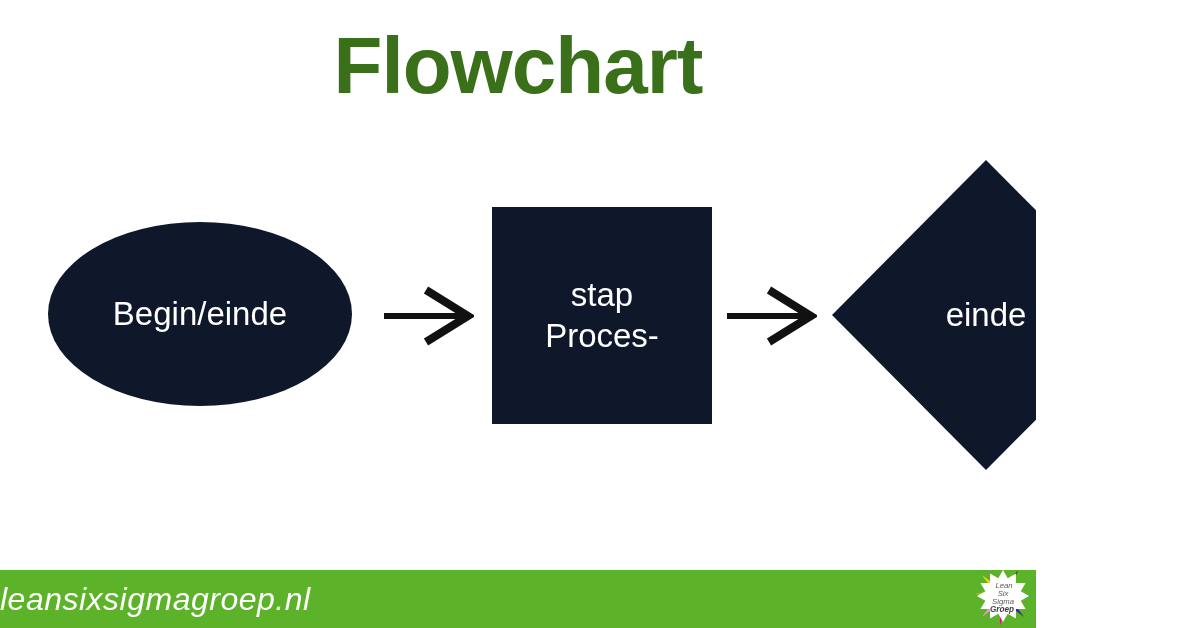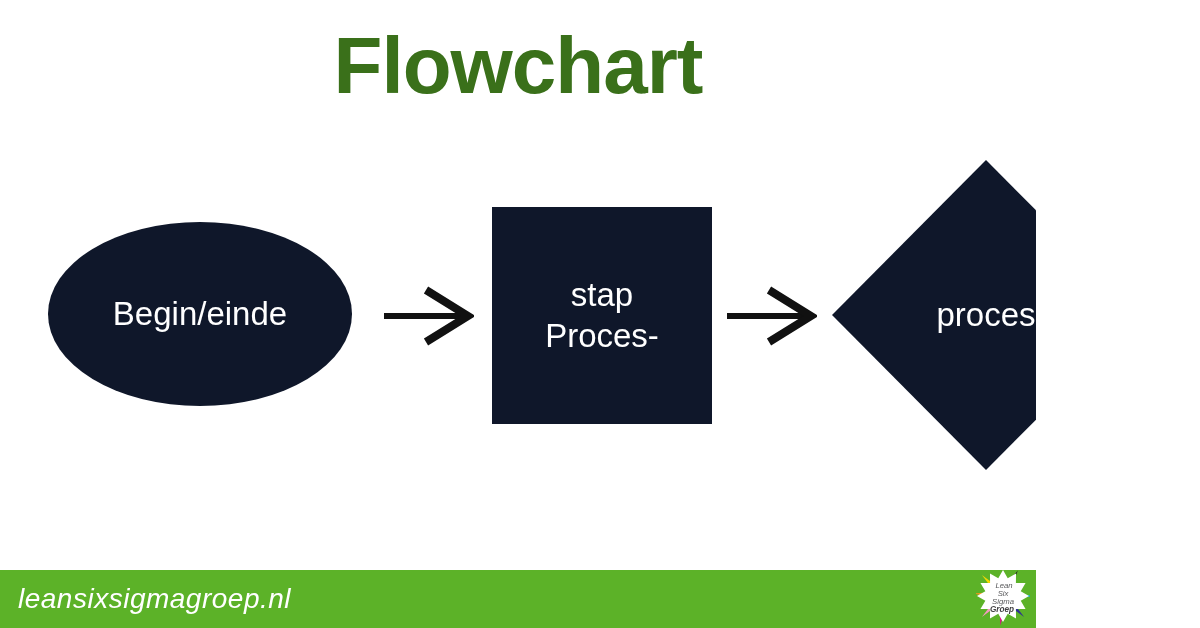--- a/index.html
+++ b/index.html
@@ -58,22 +58,21 @@
   .arrow.a2 { left: 723px; top: 286px; }
   .footer {
     position: absolute;
     left: 0; top: 570px;
     width: 100%; height: 58px;
     background: #5cb228;
     display: flex;
     align-items: center;
   }
   .footer-site {
-    padding-left: 18px;
-    font-size: 28px;
+    font-size: 32px;
     font-style: italic;
     color: #ffffff;
     letter-spacing: 0.5px;
   }
   .logo {
     position: absolute;
     right: 6px;
     bottom: 2px;
     width: 54px;
     height: 60px;
@@ -112,21 +111,21 @@
     </div>
   </div>
 
   <svg class="arrow a2" viewBox="0 0 94 60">
     <line x1="4" y1="30" x2="84" y2="30" stroke="#111111" stroke-width="6"></line>
     <polyline points="46,4 88,30 46,56" fill="none" stroke="#111111" stroke-width="8"></polyline>
   </svg>
 
   <div class="node diamond">
     <div class="node-label">
-      <span>proces</span>
+      <span>einde</span>
     </div>
   </div>
 
   <div class="footer">
     <span class="footer-site">leansixsigmagroep.nl</span>
   </div>
 
   <svg class="logo" viewBox="0 0 56 60">
 
     <polygon points="6.1,8.1 16.5,22 20,18.5" fill="#f5d800"></polygon>

